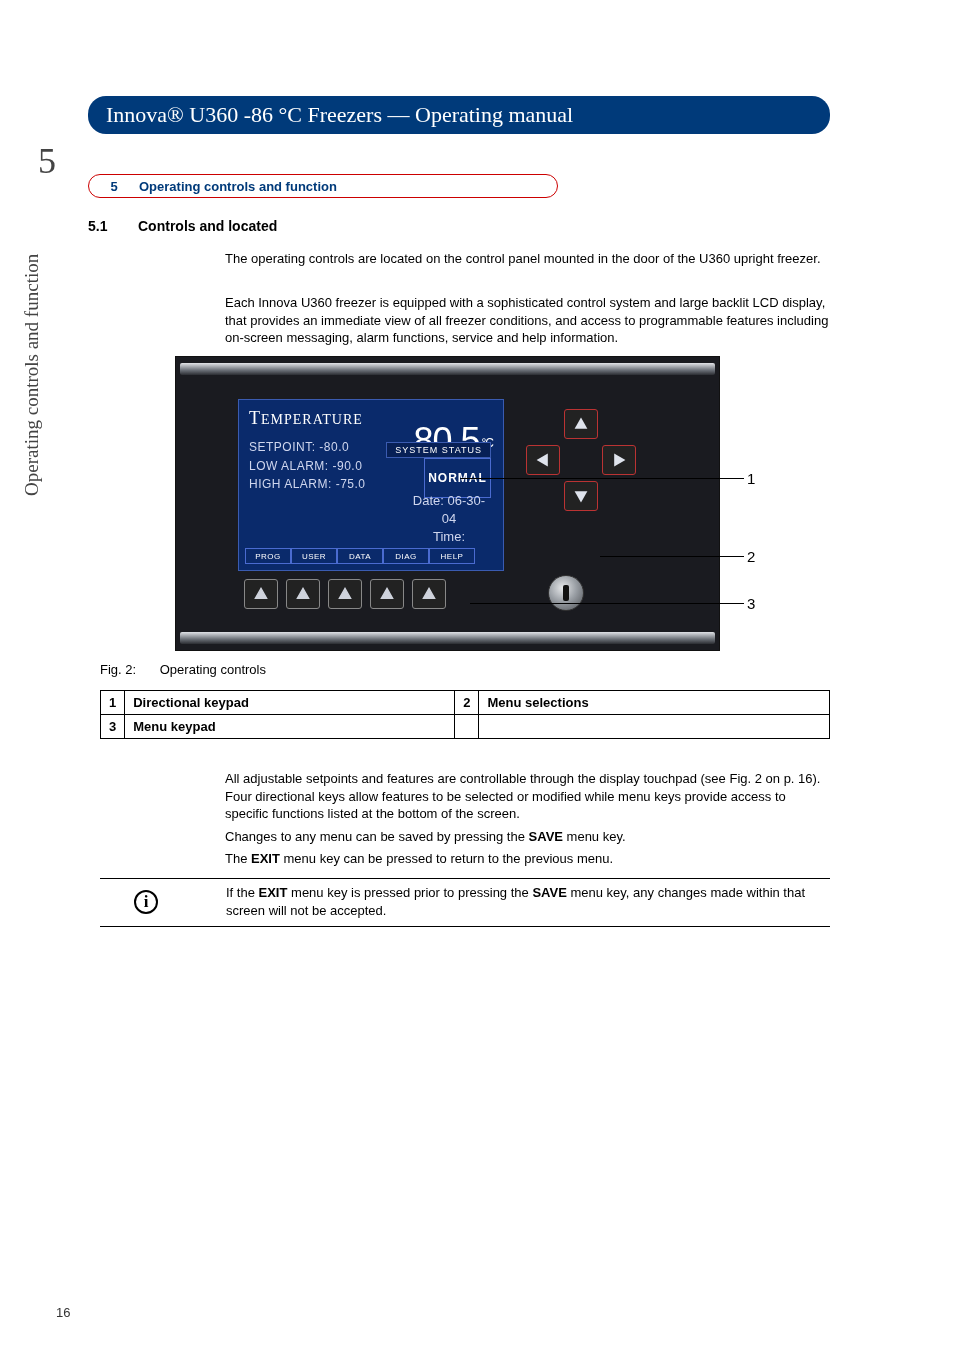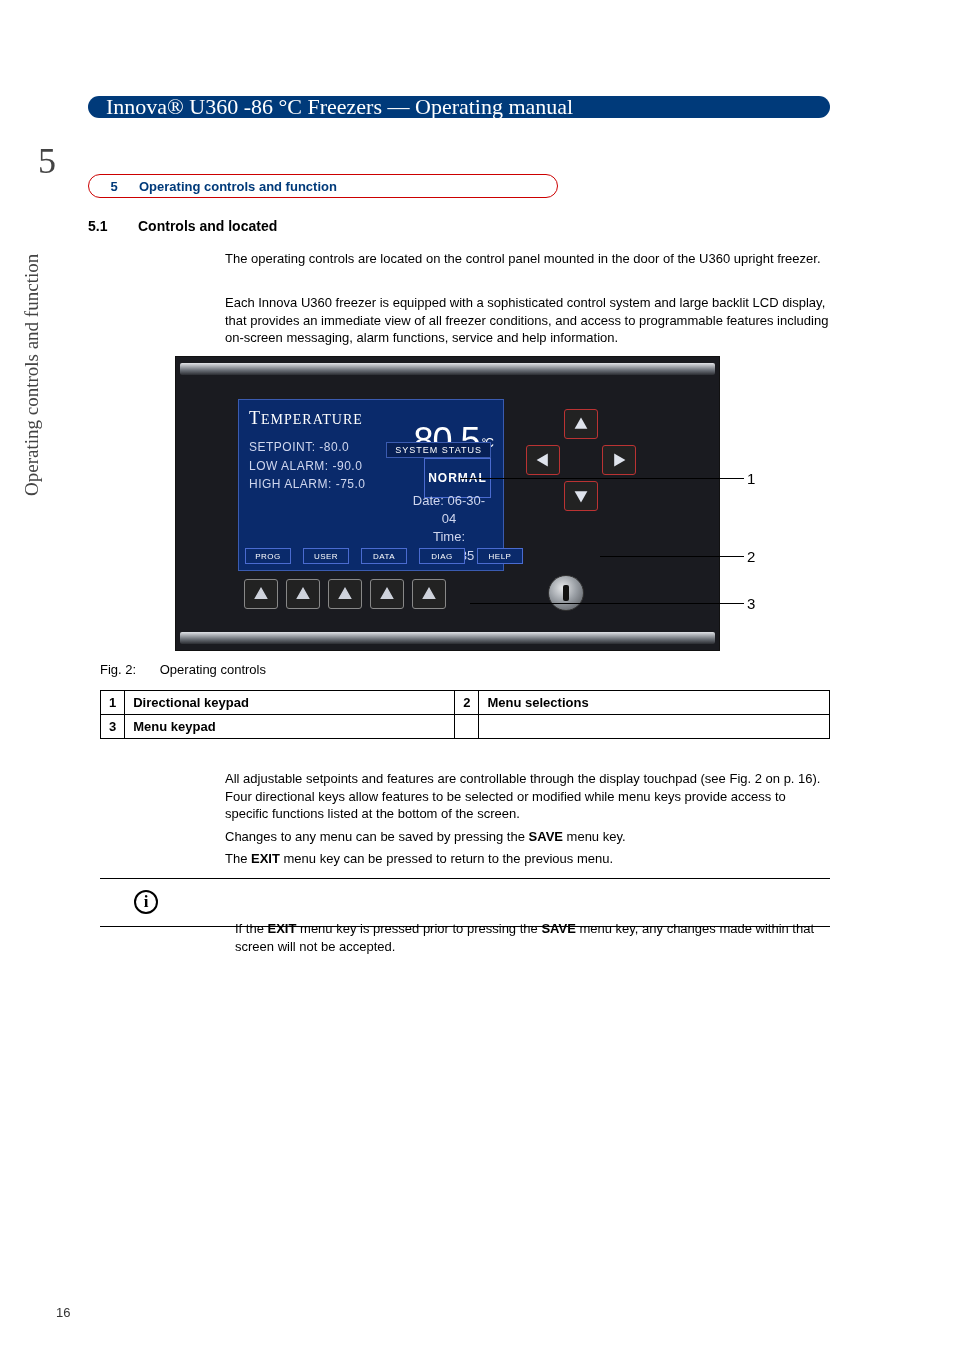--- a/index.html
+++ b/index.html
@@ -11,21 +11,21 @@
   .side-vert-text {
     position:absolute; left: 21px; top: 496px;
     transform: rotate(-90deg); transform-origin: left top;
     white-space: nowrap;
     font-family: Georgia, 'Times New Roman', serif; font-size: 19px; color: #444;
   }
   .page-number { position: absolute; left: 56px; bottom: 30px; font-size: 13px; color: #333; }
 
   
   .title-bar {
-    position: absolute; left: 88px; top: 96px; width: 742px; height: 22px;
+    position: absolute; left: 88px; top: 96px; width: 742px; height: 38px;
     background: #003a7a; border-radius: 18px;
     display: flex; align-items: center; padding: 0 18px;
     color: #fff; font-family: Georgia, 'Times New Roman', serif; font-size: 22px; text-align: center;
   }
 
   
   .section-pill {
     position: absolute; left: 88px; top: 174px; width: 470px; height: 24px;
     border: 1px solid #c00; border-radius: 14px;
     display: flex; align-items: center;
@@ -52,21 +52,21 @@
   .lcd { position:absolute; left:62px; top:42px; width:266px; height:172px; background:#0a2a6b; border:1px solid #3a5bb0; }
   .lcd-label-temp { position:absolute; left:10px; top:8px; color:#fff; font-family: Georgia,'Times New Roman',serif; font-size:14px; letter-spacing:1px; }
   .lcd-label-temp .cap { font-size:18px; }
   .lcd-temp { position:absolute; right:10px; top:0px; color:#fff; font-size:36px; font-family: Arial, sans-serif; letter-spacing:-1px;margin-top:20px; }
   .lcd-temp .unit { font-size:12px; vertical-align: middle; margin-left:2px; }
   .lcd-sp { position:absolute; left:10px; top:38px; color:#cfd6ee; font-size:12px; letter-spacing:0.5px; line-height:1.55; }
   .lcd-status-lbl { position:absolute; right:12px; top:42px; background:#072056; color:#fff; font-size:9px; padding:2px 8px; letter-spacing:1px; border:1px solid #3a5bb0; }
   .lcd-status-box { position:absolute; right:12px; top:58px; width:67px; text-align:center;
     border:1px solid #4a6bd0; color:#fff; font-size:12px; letter-spacing:1px; padding:12px 0; font-weight:bold; }
   .lcd-datetime { position:absolute; right:12px; top:92px; color:#cfd6ee; font-size:13px; text-align:center; width:84px; line-height:1.4; }
-  .menu-row { position:absolute; left:6px; bottom:6px; display:flex; gap:12px; }
+  .menu-row { position:absolute; left:6px; bottom:6px; display:flex; gap:0; }
   .menu-tab { width:46px; height:16px; border:1px solid #4a6bd0; background:#0a2a6b; color:#fff; font-size:8px; letter-spacing:0.5px; display:flex; align-items:center; justify-content:center; }
 
   .dpad { position:absolute; left:350px; top:52px; width:110px; height:110px; }
   .dkey { position:absolute; width:34px; height:30px; background:#222; border:1px solid #b33; border-radius:3px; display:flex; align-items:center; justify-content:center; color:#dfe3ec; }
   .dkey svg { width:16px; height:16px; }
   .dk-up { left:38px; top:0; }
   .dk-dn { left:38px; top:72px; }
   .dk-lf { left:0; top:36px; }
   .dk-rt { left:76px; top:36px; }
 
@@ -99,21 +99,21 @@
 
   .p3 { top:770px; }
   .p4 { top:828px; }
   .p5 { top:850px; }
 
   .note-rule { position:absolute; left:100px; height:1px; background:#000; width:730px; }
   .nr-top { top:878px; }
   .nr-bot { top:926px; }
   .info-icon { position:absolute; left:134px; top:890px; width:24px; height:24px; border:2.5px solid #000; border-radius:50%;
     display:flex; align-items:center; justify-content:center; font-family: Georgia, serif; font-weight:bold; font-size:17px; }
-  .note-text { position:absolute; left:235px; top:884px; width:606px; font-size:13px; line-height:1.35;margin-top:36px; }
+  .note-text { position:absolute; left:226px; top:884px; width:606px; font-size:13px; line-height:1.35; }
 
 </style>
 </head>
 <body>
 
 <div class="page">
 
   <div class="chapter-num">5</div>
   <div class="side-vert-text">Operating controls and function</div>
   <div class="page-number">16</div>

